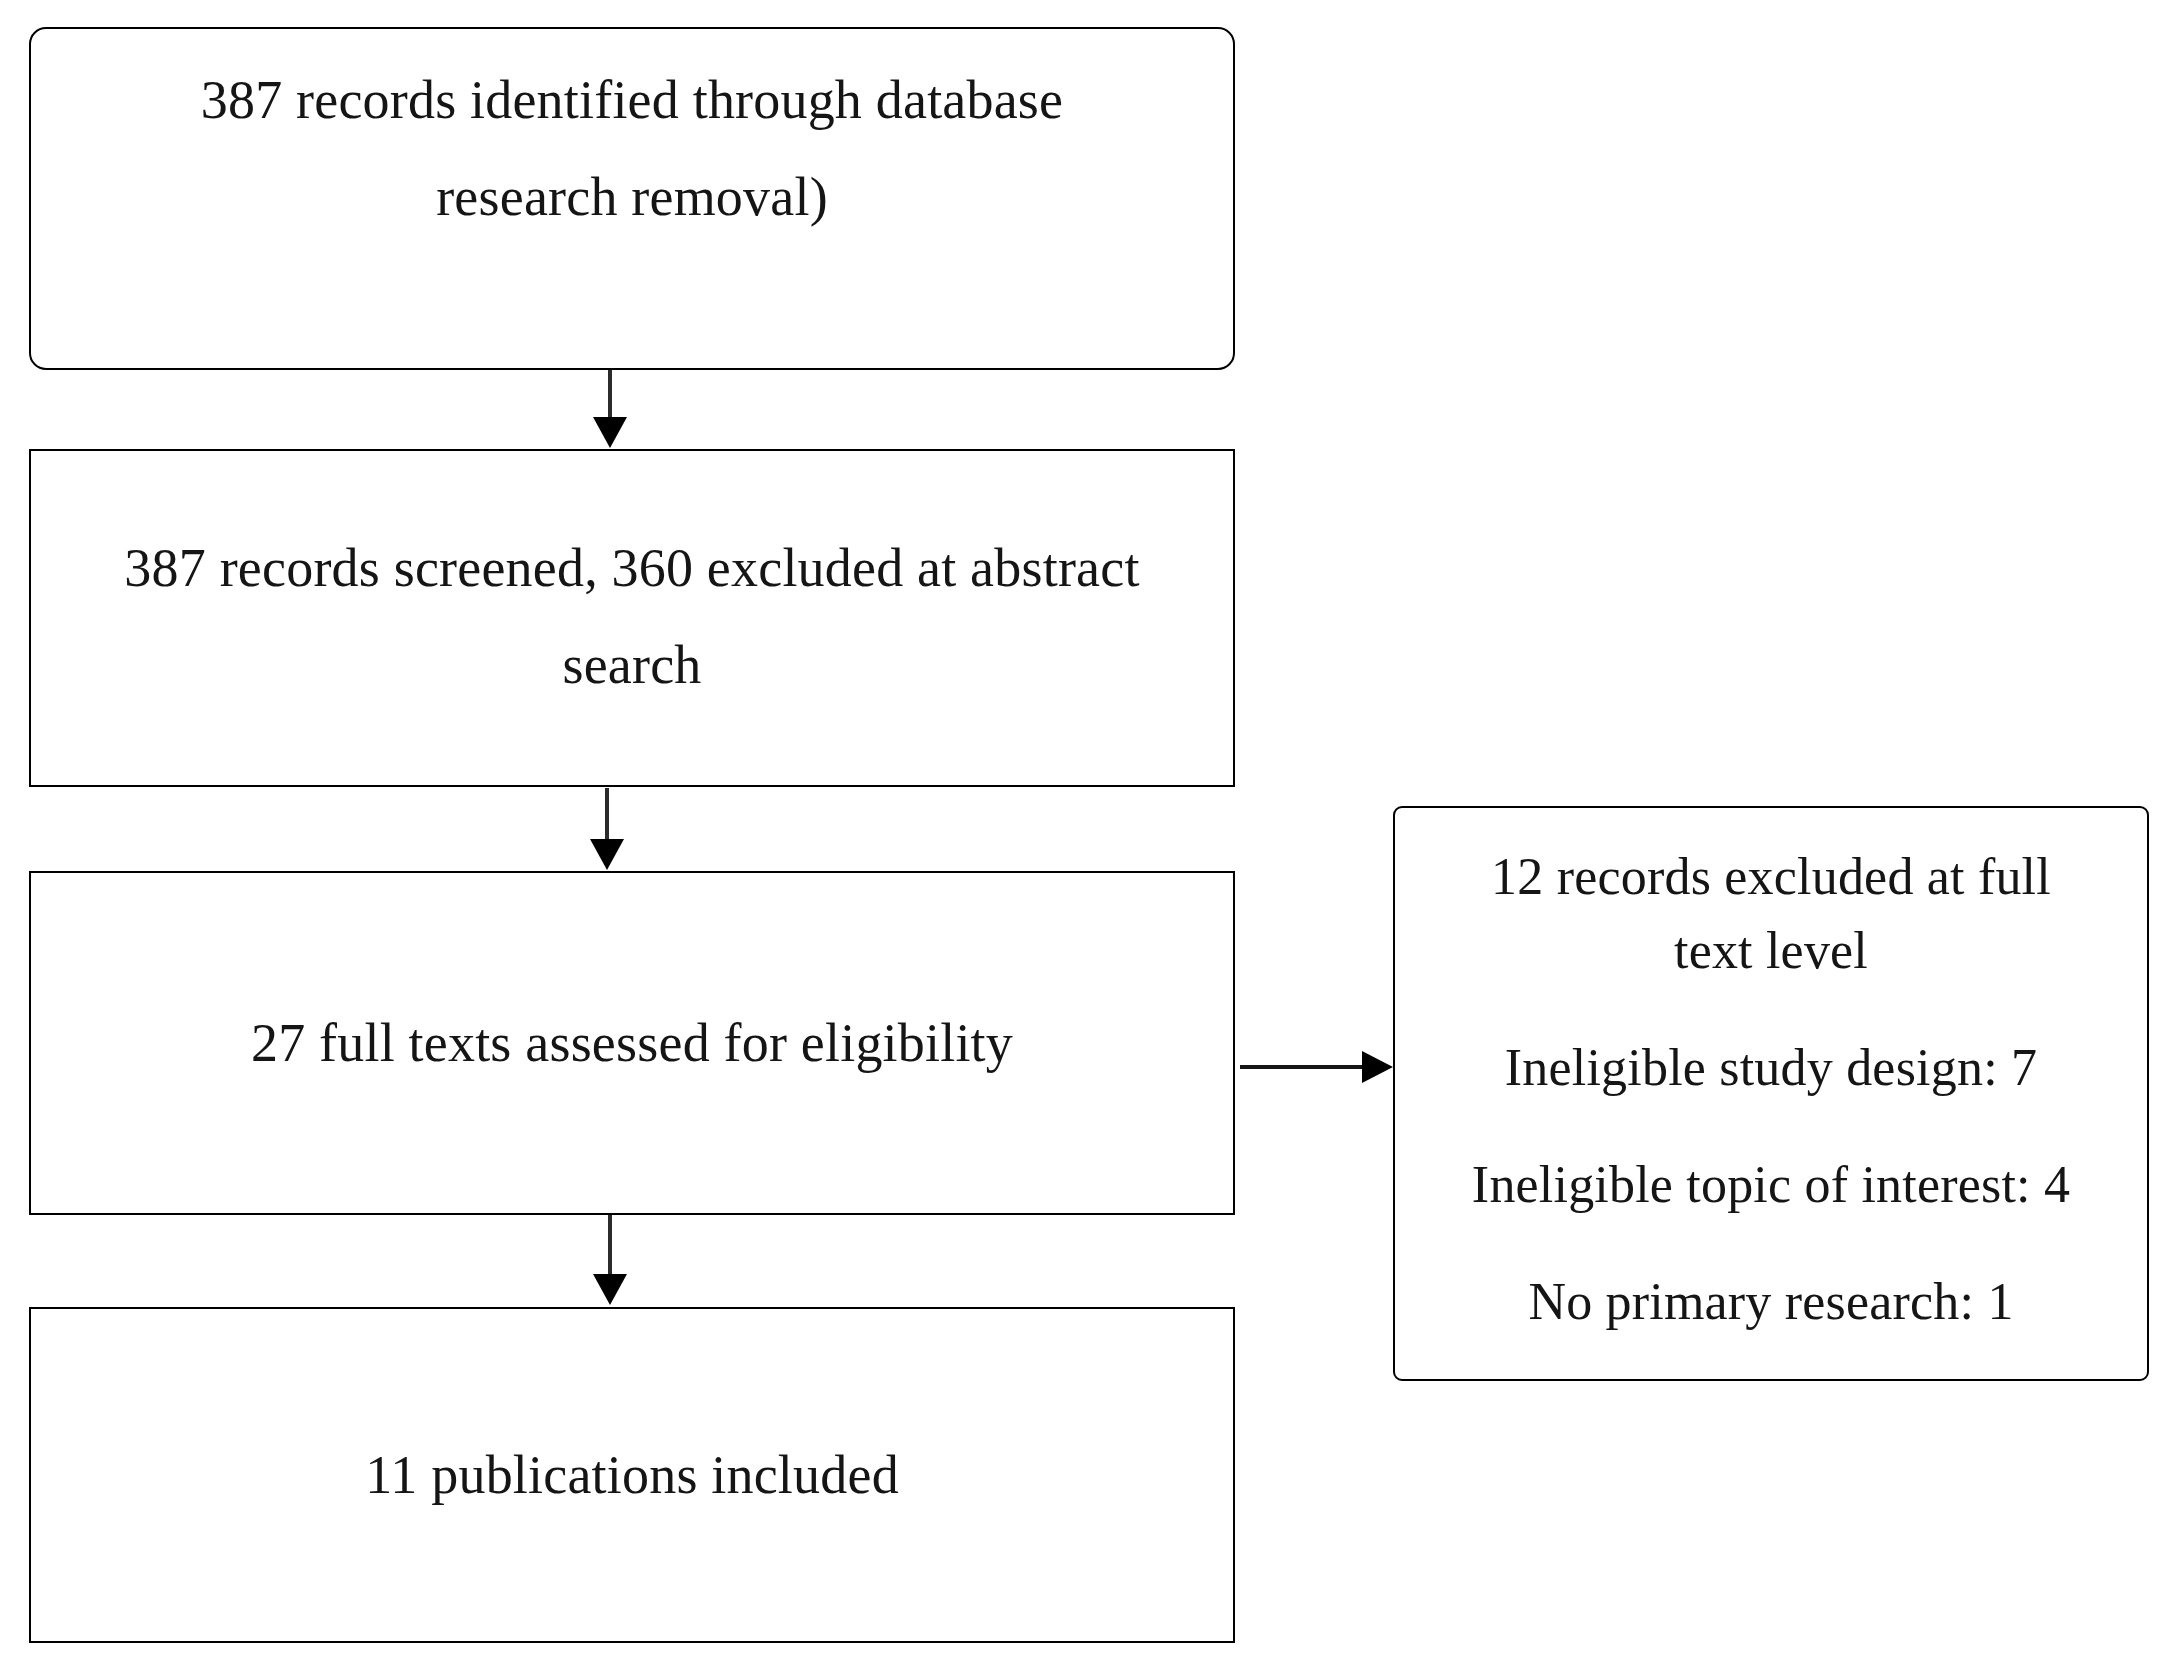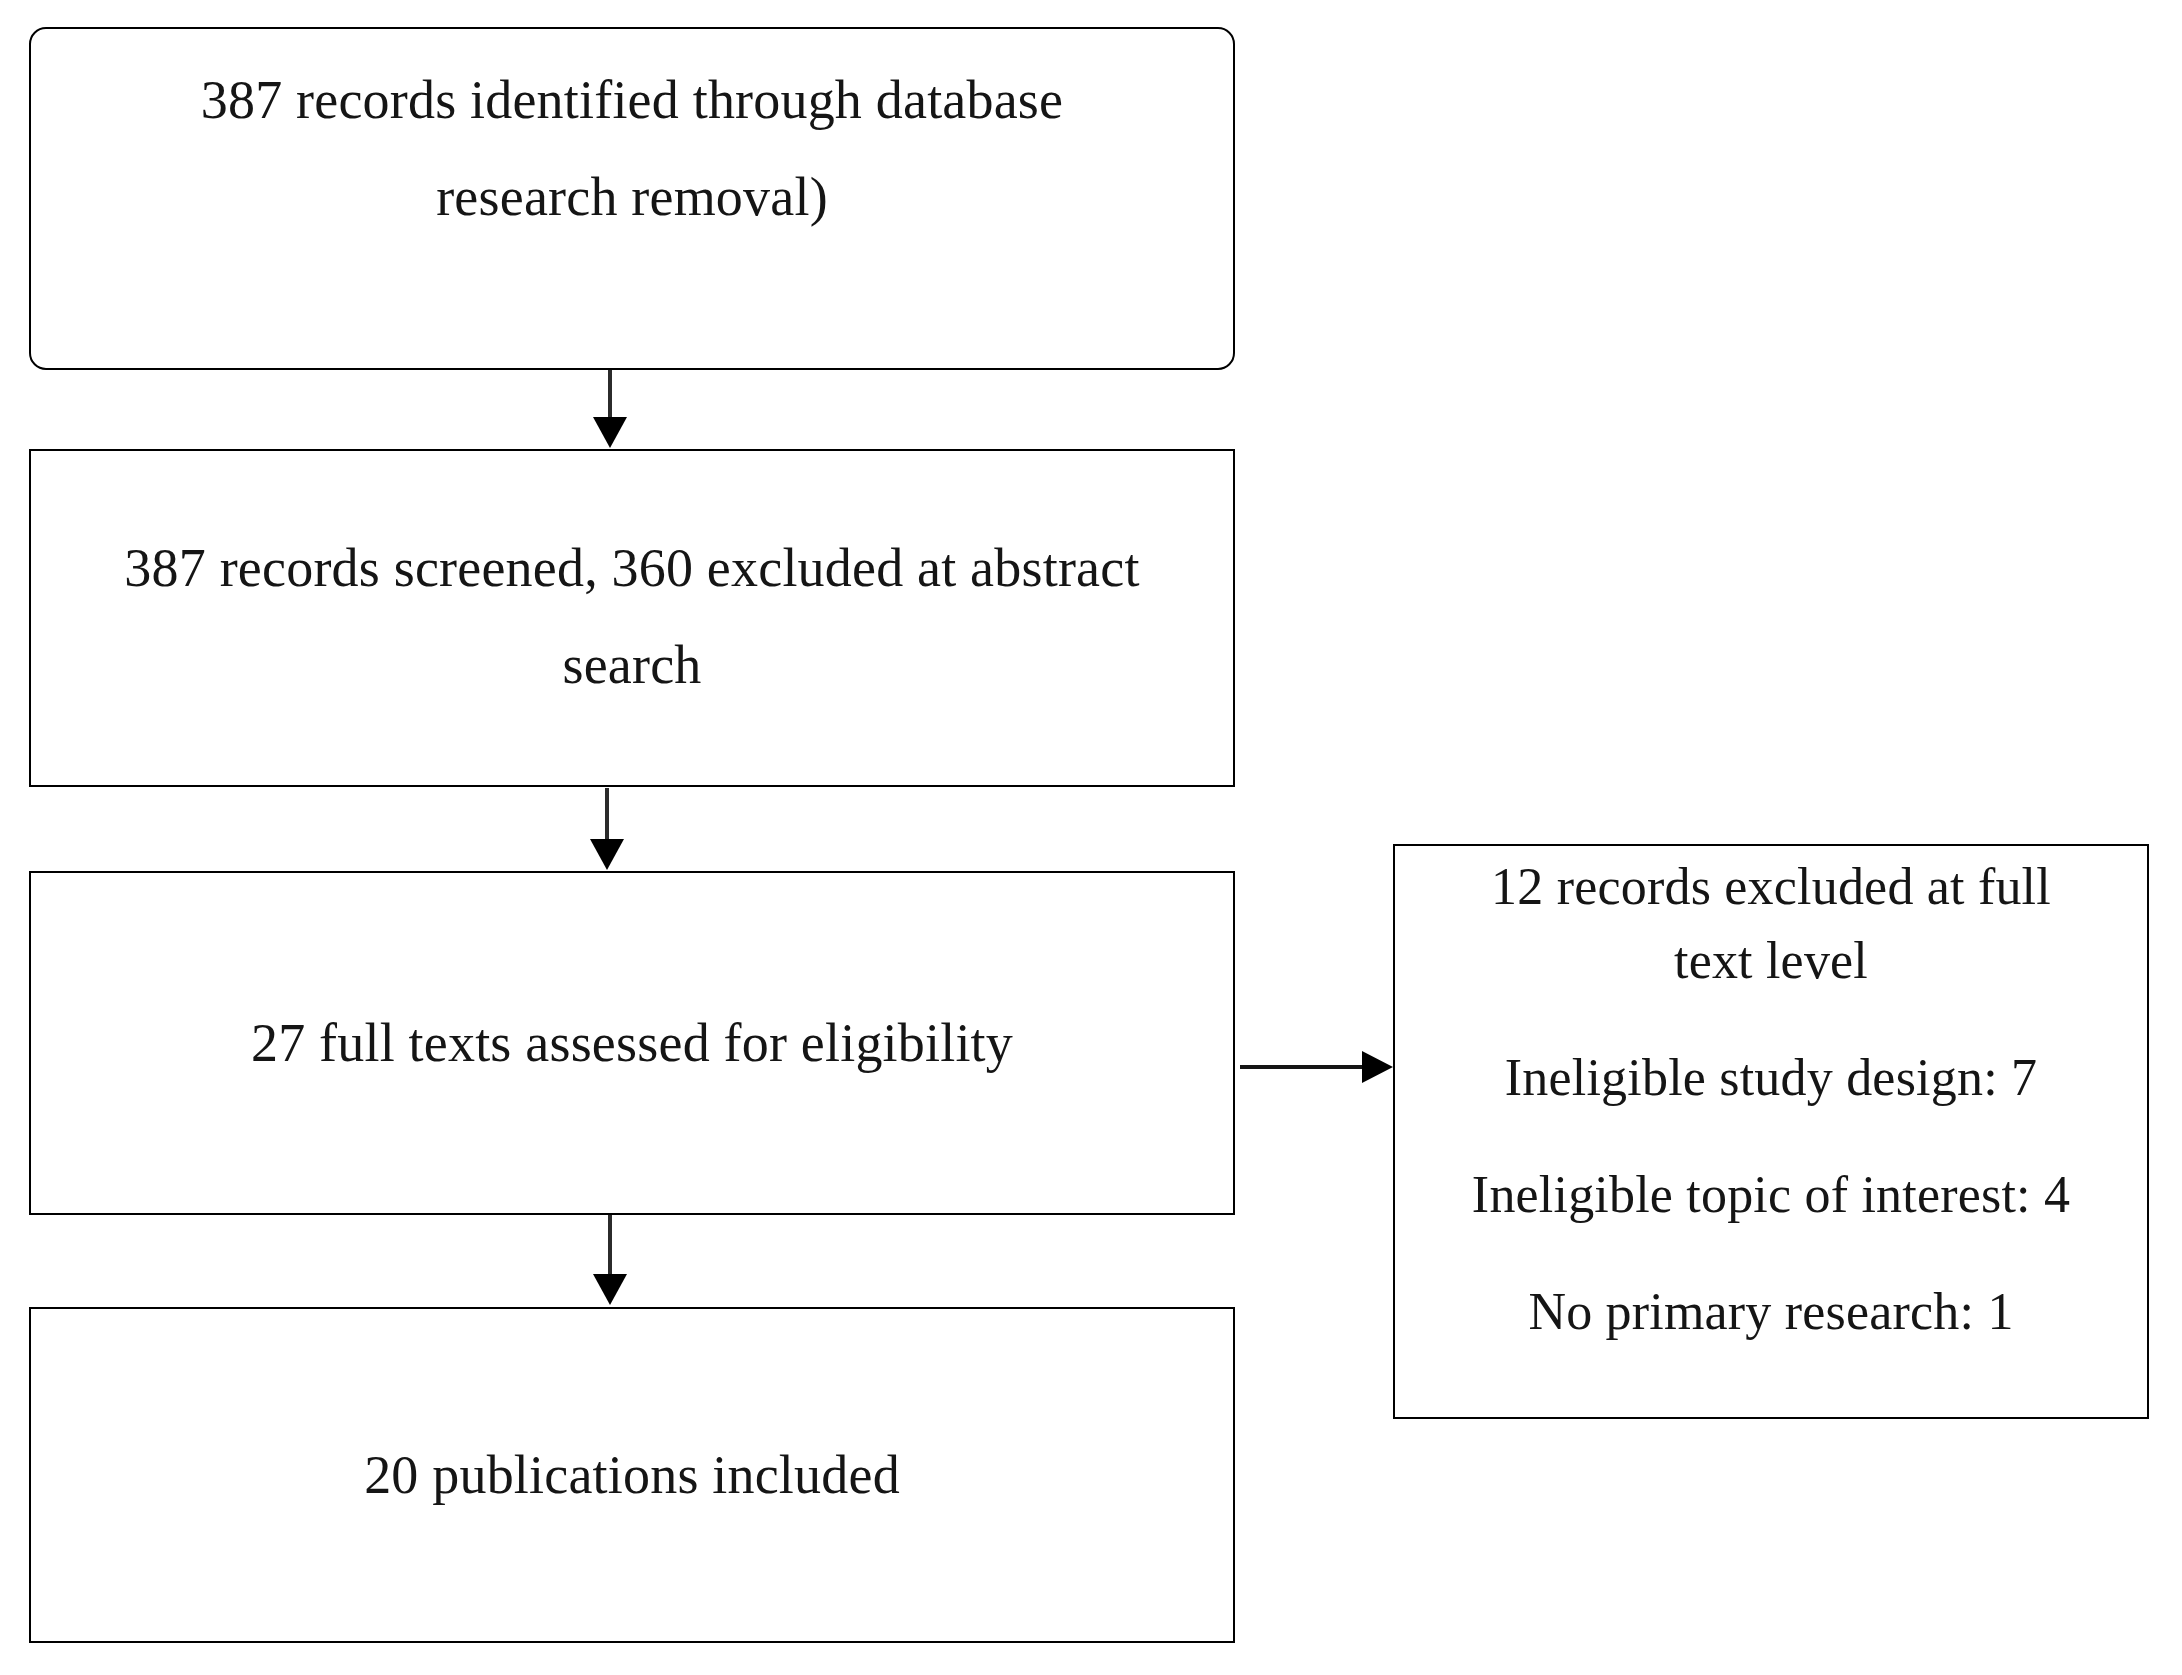--- a/index.html
+++ b/index.html
@@ -74,26 +74,27 @@
   #box-included {
     left: 29px;
     top: 1307px;
     width: 1206px;
     height: 336px;
   }
 
   
   #box-exclusions {
     left: 1393px;
-    top: 844px;
+    top: 806px;
     width: 756px;
     height: 575px;
     border-width: 2.7px;
     justify-content: flex-start;
-    padding-top: 4px;
+    padding-top: 32px;
+    border-radius: 9px;
   }
   #box-exclusions .box-line { font-size: 52px; line-height: 74px; }
   #box-exclusions .para-gap { height: 43px; }
 
   
   .v-connector {
     position: absolute;
   }
   .v-connector .stem {
     position: absolute;
@@ -176,21 +177,21 @@
   <div class="flow-box" id="box-eligibility">
     <span class="box-line">27 full texts assessed for eligibility</span>
   </div>
 
   <div class="v-connector" id="connector-3">
     <div class="stem"></div>
     <div class="head"></div>
   </div>
 
   <div class="flow-box" id="box-included">
-    <span class="box-line">20 publications included</span>
+    <span class="box-line">11 publications included</span>
   </div>
 
   <div class="h-connector" id="connector-side">
     <div class="stem"></div>
     <div class="head"></div>
   </div>
 
   <div class="flow-box" id="box-exclusions">
     <span class="box-line">12 records excluded at full</span>
     <span class="box-line">text level</span>

